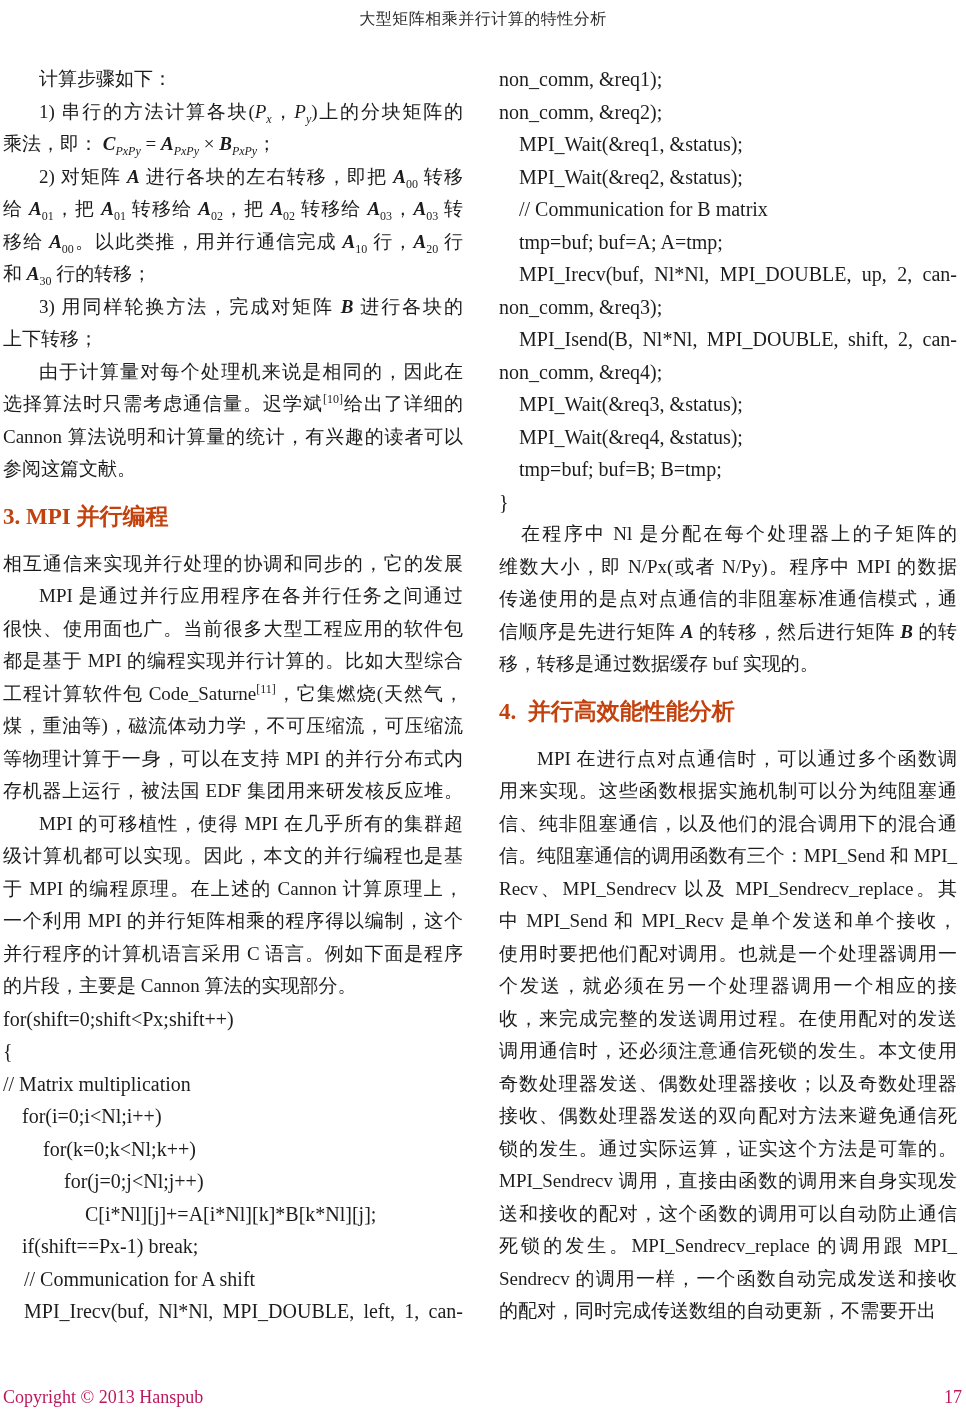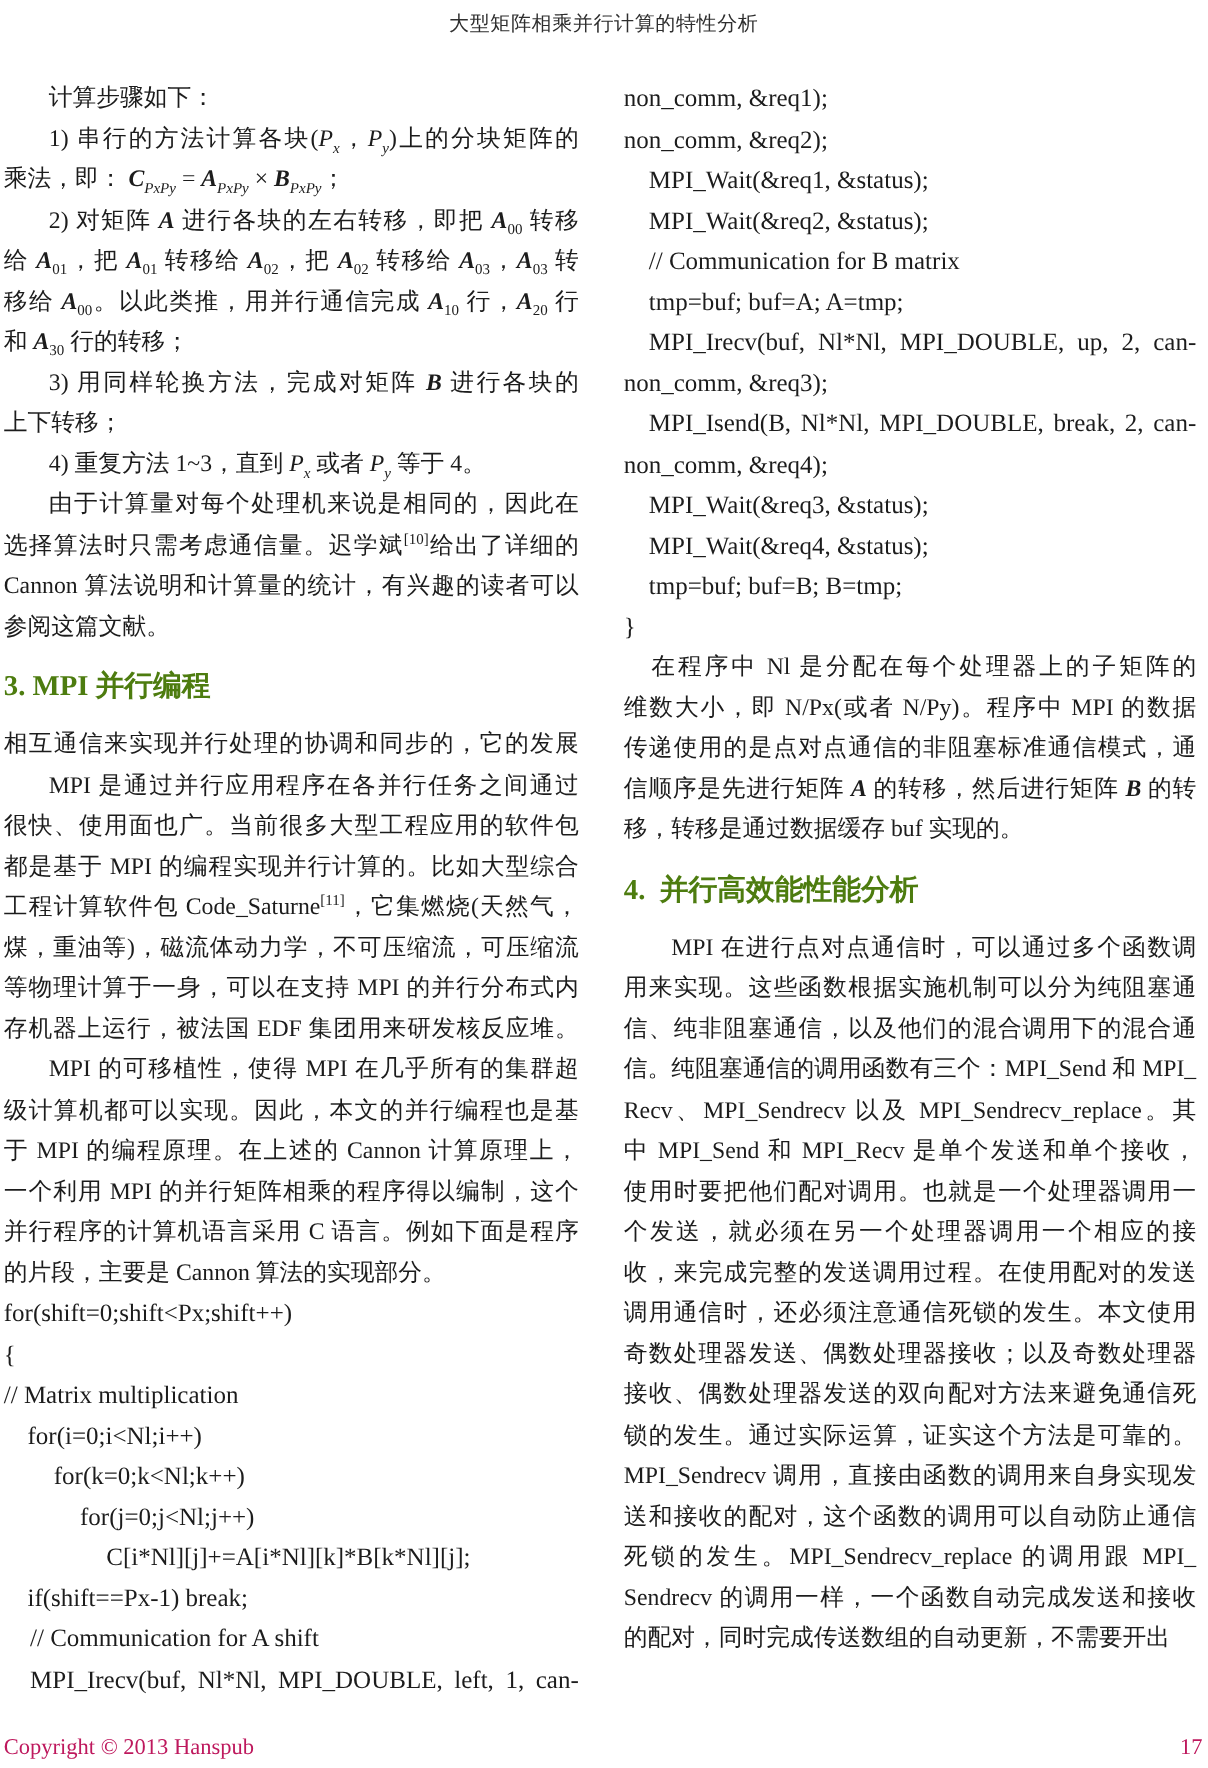--- a/index.html
+++ b/index.html
@@ -17,21 +17,21 @@
   }
   .col{width:460px;}
   .col-right{width:458px;}
   .line{
     font-size:19px;line-height:32.5px;height:32.5px;white-space:nowrap;
   }
   .just{text-align:justify;text-align-last:justify;white-space:normal;}
   .code{font-size:20px;}
   .heading{
     font-size:23px;font-weight:bold;height:38px;line-height:38px;
-    margin:12px 0 12px 0;color:#4d7c0f;
+    margin:12px 0 12px 0;color:#c2410c;
     font-family:"Liberation Serif","DejaVu Serif",serif;
   }
   .s-bi{font-weight:bold;font-style:italic;}
   .s-i{font-style:italic;}
   .s-sub{font-size:12px;vertical-align:-5px;line-height:0;text-align:center;}
   .s-isub{font-size:12px;font-style:italic;vertical-align:-5px;line-height:0;}
   .s-sup{font-size:12px;vertical-align:7px;line-height:0;}
   .footer{
     position:absolute;left:3px;right:4px;bottom:6px;
     display:flex;justify-content:space-between;align-items:baseline;
@@ -48,21 +48,20 @@
     <div class="col" id="col-left">
         <div class="line body" style="padding-left: 36px;">计算步骤如下：</div>
         <div class="line body just" style="padding-left: 36px;">1)  串行的方法计算各块(<span class="s-i">P</span><span class="s-isub">x</span>，<span class="s-i">P</span><span class="s-isub">y</span>)上的分块矩阵的</div>
         <div class="line body">乘法，即：  <span class="s-bi">C</span><span class="s-isub">PxPy</span> = <span class="s-bi">A</span><span class="s-isub">PxPy</span> × <span class="s-bi">B</span><span class="s-isub">PxPy</span>；</div>
         <div class="line body just" style="padding-left: 36px;">2)  对矩阵 <span class="s-bi">A</span> 进行各块的左右转移，即把 <span class="s-bi">A</span><span class="s-sub">00</span> 转移</div>
         <div class="line body just">给 <span class="s-bi">A</span><span class="s-sub">01</span>，把 <span class="s-bi">A</span><span class="s-sub">01</span> 转移给 <span class="s-bi">A</span><span class="s-sub">02</span>，把 <span class="s-bi">A</span><span class="s-sub">02</span> 转移给 <span class="s-bi">A</span><span class="s-sub">03</span>，<span class="s-bi">A</span><span class="s-sub">03</span> 转</div>
         <div class="line body just">移给 <span class="s-bi">A</span><span class="s-sub">00</span>。以此类推，用并行通信完成 <span class="s-bi">A</span><span class="s-sub">10</span> 行，<span class="s-bi">A</span><span class="s-sub">20</span> 行</div>
         <div class="line body">和 <span class="s-bi">A</span><span class="s-sub">30</span> 行的转移；</div>
         <div class="line body just" style="padding-left: 36px;">3)  用同样轮换方法，完成对矩阵 <span class="s-bi">B</span> 进行各块的</div>
         <div class="line body">上下转移；</div>
-        <div class="line body" style="padding-left: 36px;">4)  重复方法 1~3，直到 <span class="s-i">P</span><span class="s-isub">x</span> 或者 <span class="s-i">P</span><span class="s-isub">y</span> 等于 4。</div>
         <div class="line body just" style="padding-left: 36px;">由于计算量对每个处理机来说是相同的，因此在</div>
         <div class="line body just">选择算法时只需考虑通信量。迟学斌<span class="s-sup">[10]</span>给出了详细的</div>
         <div class="line body just">Cannon 算法说明和计算量的统计，有兴趣的读者可以</div>
         <div class="line body">参阅这篇文献。</div>
         <div class="line heading">3. MPI 并行编程</div>
         <div class="line body just">相互通信来实现并行处理的协调和同步的，它的发展</div>
         <div class="line body just" style="padding-left: 36px;">MPI 是通过并行应用程序在各并行任务之间通过</div>
         <div class="line body just">很快、使用面也广。当前很多大型工程应用的软件包</div>
         <div class="line body just">都是基于 MPI 的编程实现并行计算的。比如大型综合</div>
         <div class="line body just">工程计算软件包 Code_Saturne<span class="s-sup">[11]</span>，它集燃烧(天然气，</div>
@@ -88,21 +87,21 @@
       </div>
     <div class="col col-right" id="col-right">
         <div class="line code">non_comm, &amp;req1);</div>
         <div class="line code">non_comm, &amp;req2);</div>
         <div class="line code" style="padding-left: 20px;">MPI_Wait(&amp;req1, &amp;status);</div>
         <div class="line code" style="padding-left: 20px;">MPI_Wait(&amp;req2, &amp;status);</div>
         <div class="line code" style="padding-left: 20px;">// Communication for B matrix</div>
         <div class="line code" style="padding-left: 20px;">tmp=buf; buf=A; A=tmp;</div>
         <div class="line code just" style="padding-left: 20px;">MPI_Irecv(buf, Nl*Nl, MPI_DOUBLE, up, 2, can-</div>
         <div class="line code">non_comm, &amp;req3);</div>
-        <div class="line code just" style="padding-left: 20px;">MPI_Isend(B, Nl*Nl, MPI_DOUBLE, break, 2, can-</div>
+        <div class="line code just" style="padding-left: 20px;">MPI_Isend(B, Nl*Nl, MPI_DOUBLE, shift, 2, can-</div>
         <div class="line code">non_comm, &amp;req4);</div>
         <div class="line code" style="padding-left: 20px;">MPI_Wait(&amp;req3, &amp;status);</div>
         <div class="line code" style="padding-left: 20px;">MPI_Wait(&amp;req4, &amp;status);</div>
         <div class="line code" style="padding-left: 20px;">tmp=buf; buf=B; B=tmp;</div>
         <div class="line code">}</div>
         <div class="line body just" style="padding-left: 22px;">在程序中 Nl 是分配在每个处理器上的子矩阵的</div>
         <div class="line body just">维数大小，即 N/Px(或者 N/Py)。程序中 MPI 的数据</div>
         <div class="line body just">传递使用的是点对点通信的非阻塞标准通信模式，通</div>
         <div class="line body just">信顺序是先进行矩阵 <span class="s-bi">A</span> 的转移，然后进行矩阵 <span class="s-bi">B</span> 的转</div>
         <div class="line body">移，转移是通过数据缓存 buf 实现的。</div>

